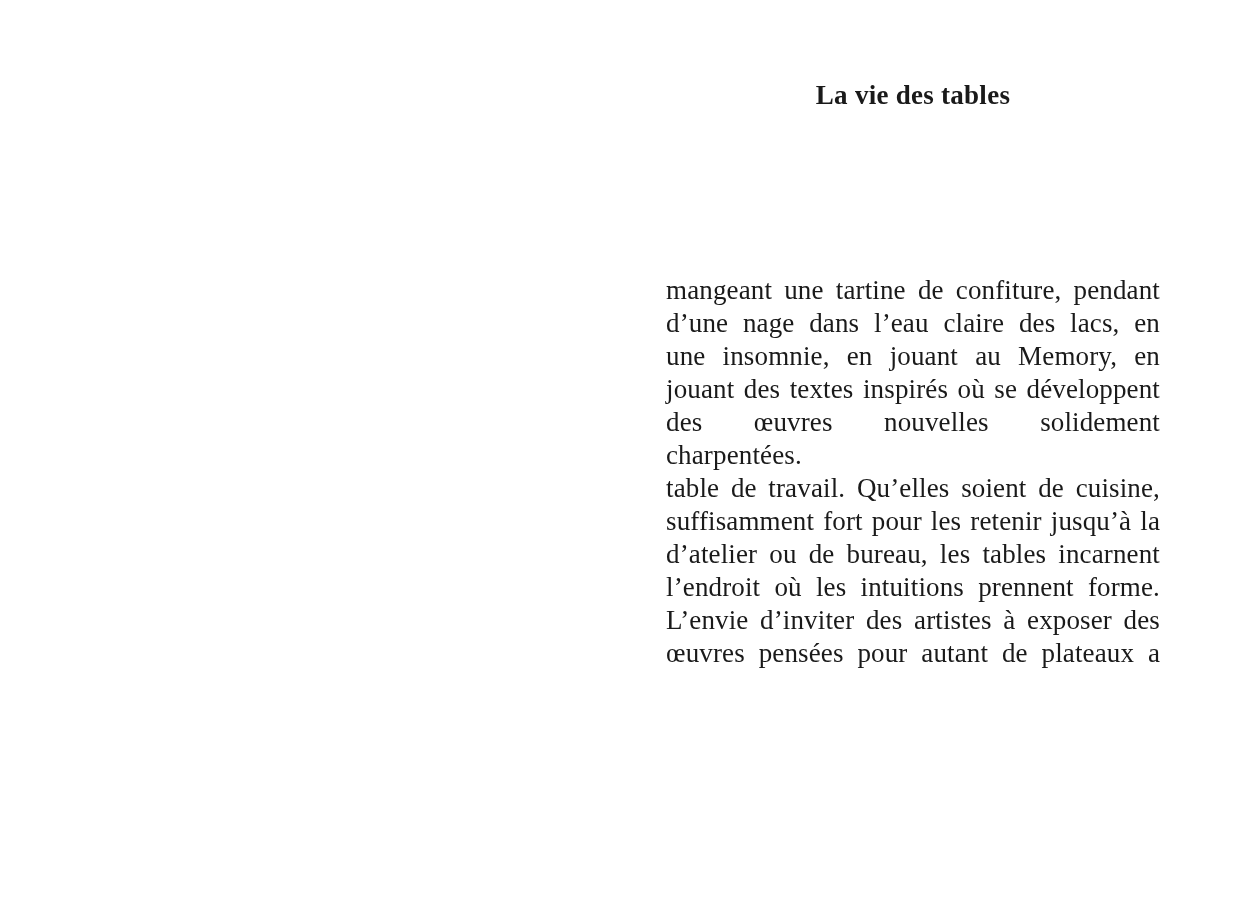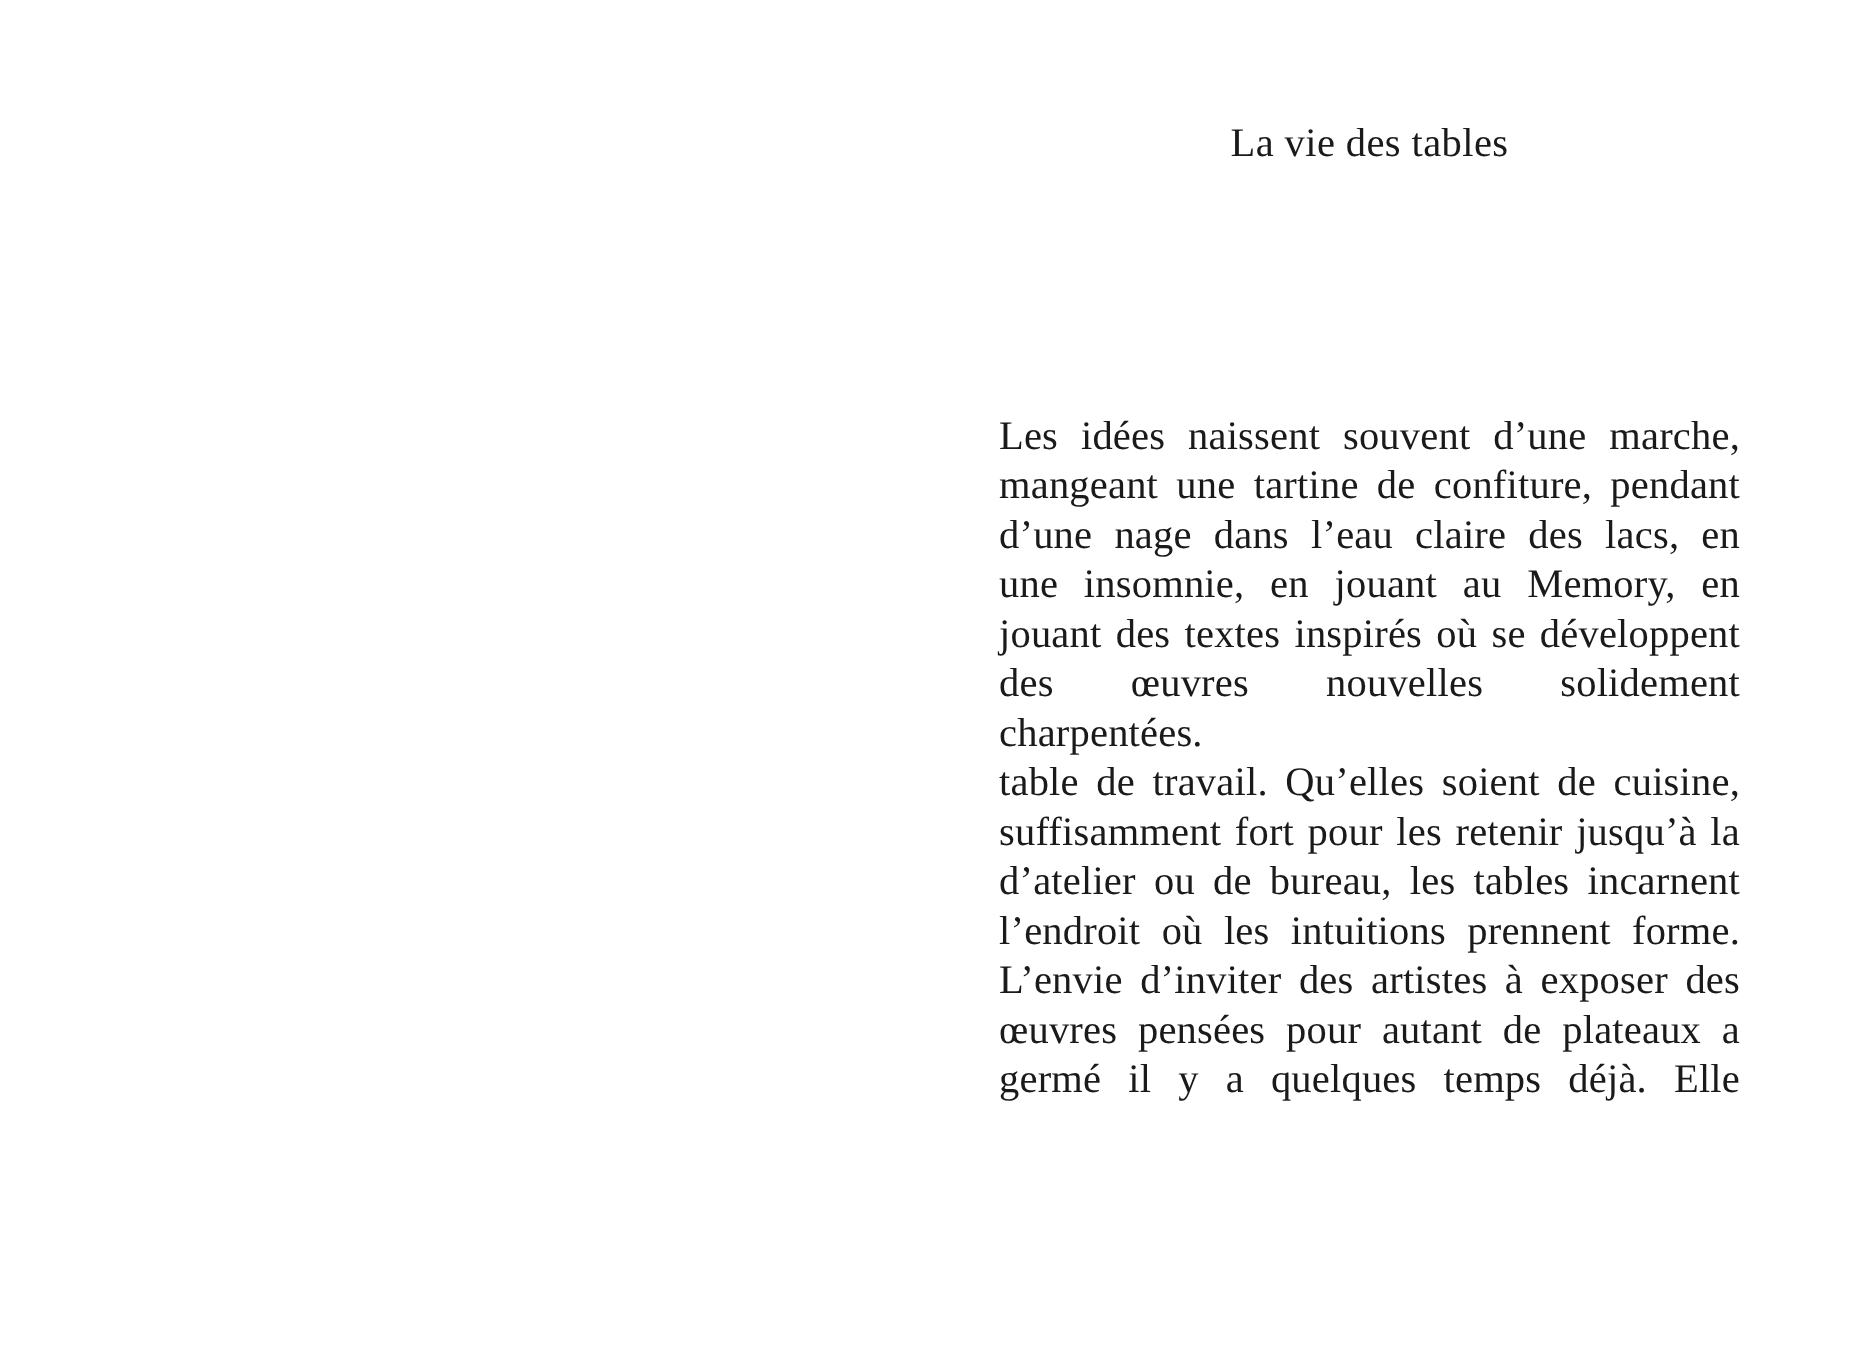--- a/index.html
+++ b/index.html
@@ -17,21 +17,21 @@
     color: #1a1a1a;
   }
   .title {
     position: absolute;
     left: 666px;
     top: 79px;
     width: 494px;
     margin: 0;
     font-size: 27px;
     line-height: 33px;
-    font-weight: 400;
+    font-weight: 700;
     text-align: center;
     letter-spacing: 0.01em;
     color: #1a1a1a;
   }
   .paragraph {
     position: absolute;
     left: 666px;
     top: 274px;
     width: 494px;
   }
@@ -46,27 +46,25 @@
     color: #1a1a1a;
   }
 </style>
 </head>
 <body>
 
 <div class="page">
   <h1 class="title">La vie des tables</h1>
 
   <div class="paragraph">
-    <div class="line">Les idées naissent souvent d’une marche,</div>
     <div class="line">mangeant une tartine de confiture, pendant</div>
     <div class="line">d’une nage dans l’eau claire des lacs, en</div>
     <div class="line">une insomnie, en jouant au Memory, en</div>
     <div class="line">jouant des textes inspirés où se développent</div>
     <div class="line">des œuvres nouvelles solidement charpentées.</div>
     <div class="line">table de travail. Qu’elles soient de cuisine,</div>
     <div class="line">suffisamment fort pour les retenir jusqu’à la</div>
     <div class="line">d’atelier ou de bureau, les tables incarnent</div>
     <div class="line">l’endroit où les intuitions prennent forme.</div>
     <div class="line">L’envie d’inviter des artistes à exposer des</div>
     <div class="line">œuvres pensées pour autant de plateaux a</div>
-    <div class="line">germé il y a quelques temps déjà. Elle</div>
   </div>
 </div>
 
 </body></html>

